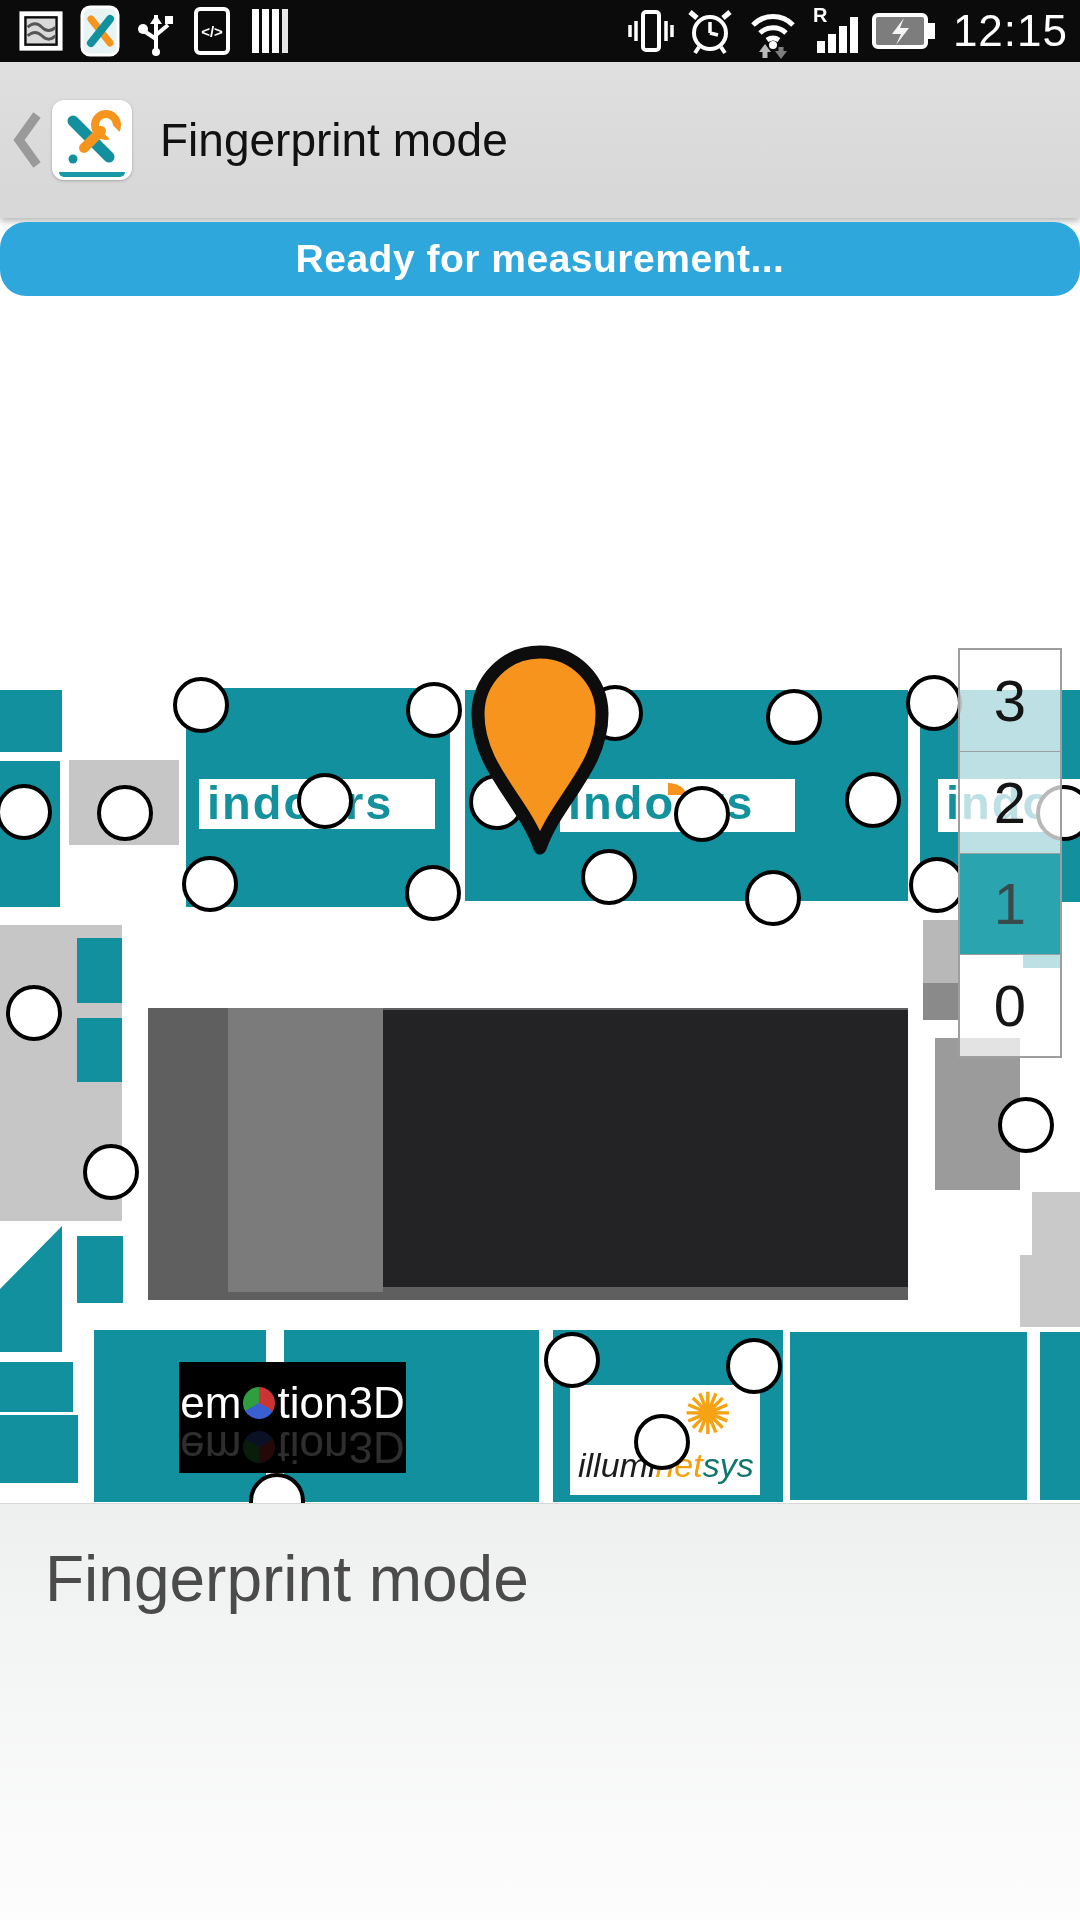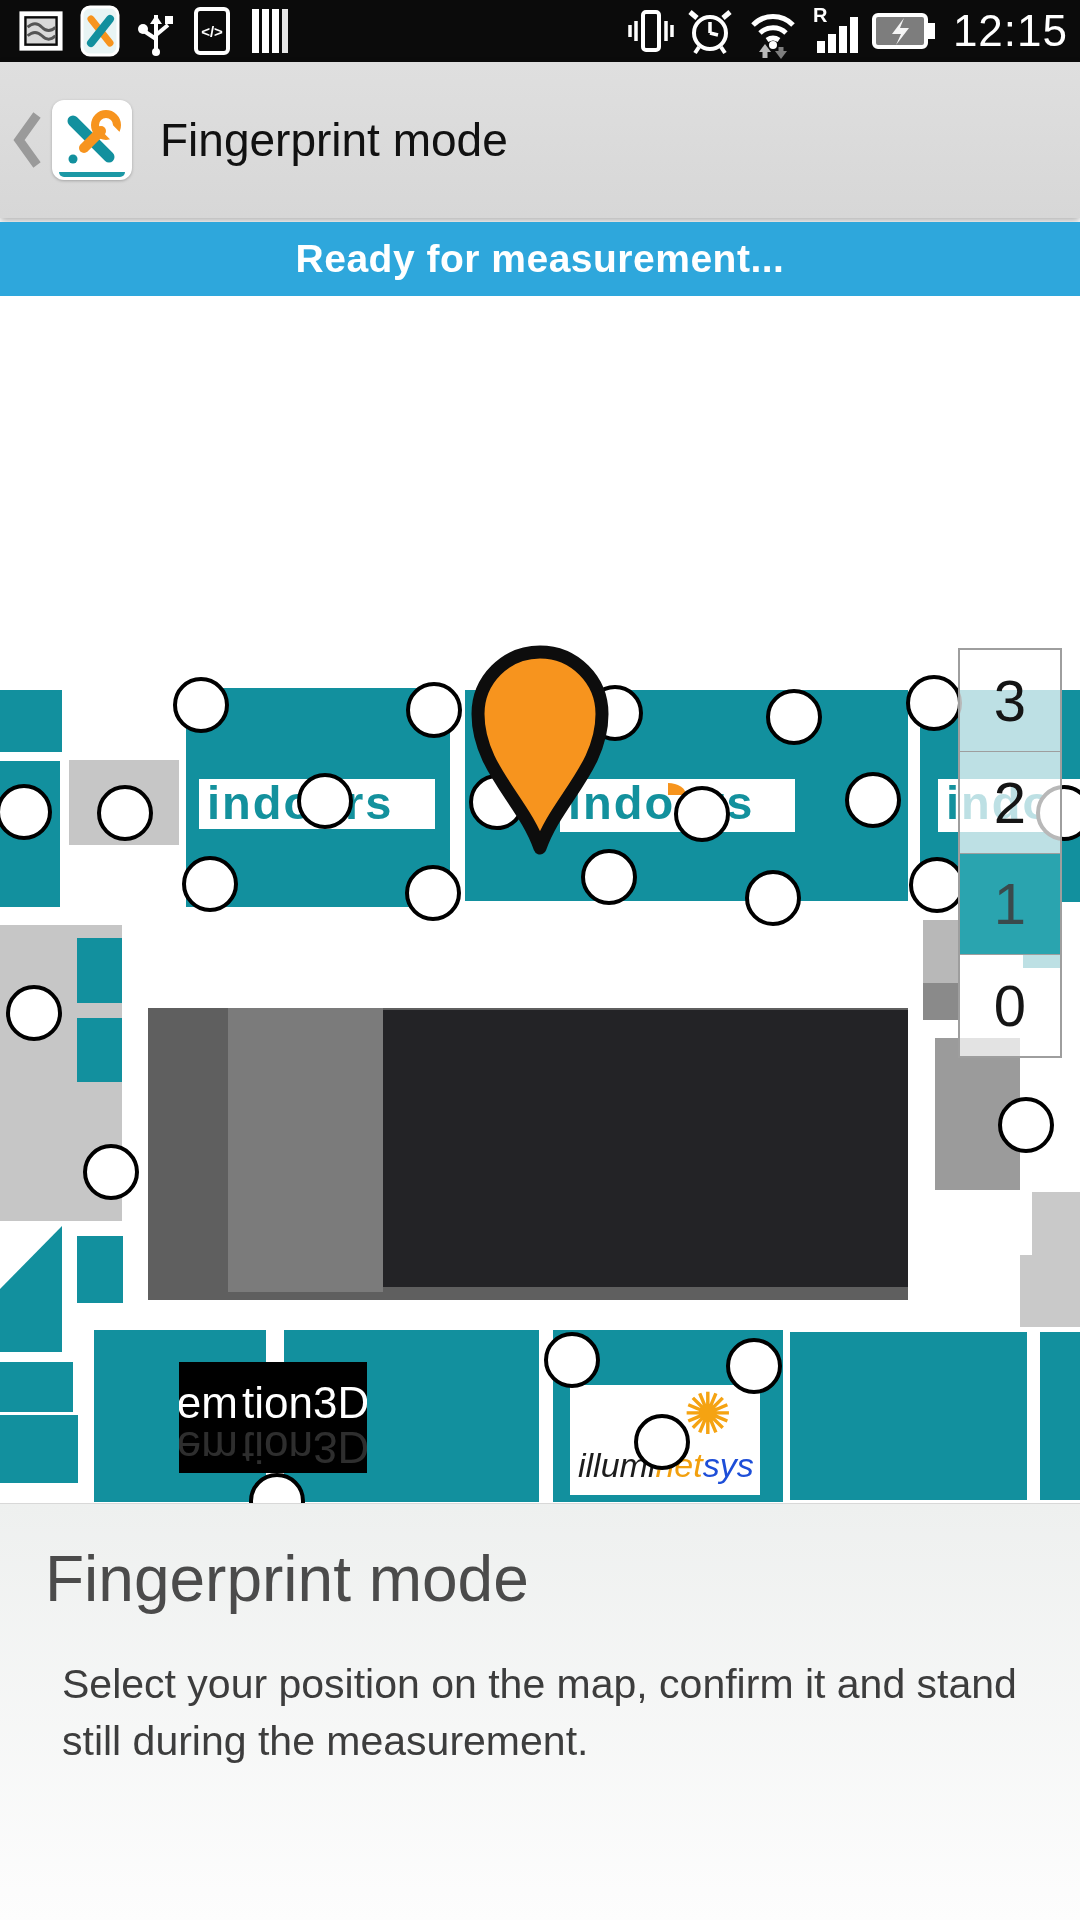--- a/index.html
+++ b/index.html
@@ -20,21 +20,21 @@
   .back-chevron{margin-left:10px;}
   .app-tile{width:80px;height:80px;background:#fff;border-radius:12px;margin-left:6px;
             box-shadow:0 1px 3px rgba(0,0,0,.25);position:relative;display:flex;
             align-items:center;justify-content:center;}
   .app-tile .underline{position:absolute;bottom:3px;left:7px;width:66px;height:5px;
             background:#1b98a5;border-radius:0 0 8px 8px;}
   .ab-title{font-size:46px;color:#111;margin-left:28px;}
 
   
   .banner{position:absolute;left:0;top:222px;width:1080px;height:74px;background:#2ea7dc;
-          display:flex;align-items:center;justify-content:center;}
+          display:flex;align-items:center;justify-content:center;border-radius:26px;}
   .banner span{color:#fff;font-size:39px;font-weight:bold;letter-spacing:.5px;}
 
   
   .map{position:absolute;left:0;top:296px;width:1080px;height:1207px;background:#fff;overflow:hidden;}
   .shape{position:absolute;}
   .teal{background:#12909e;}
   .logo-box{position:absolute;background:#fff;z-index:2;overflow:hidden;}
   .indoors-text{font-size:47px;font-weight:bold;color:#13919d;letter-spacing:2px;line-height:48px;padding-left:8px;}
   .indoors-accent{position:absolute;left:108px;top:4px;width:18px;height:12px;background:#f7941d;
                   border-radius:0 100% 0 0;}
@@ -43,30 +43,30 @@
   .pin{position:absolute;left:460px;top:340px;z-index:4;}
   .floor-selector{position:absolute;left:958px;top:352px;width:104px;height:410px;z-index:5;
                   border:2px solid #9e9e9e;box-sizing:border-box;display:flex;flex-direction:column;}
   .floor-cell{flex:1;display:flex;align-items:center;justify-content:center;
               background:rgba(255,255,255,.72);border-bottom:1px solid #9e9e9e;
               font-size:58px;color:#151515;}
   .floor-cell:last-child{border-bottom:none;}
   .floor-cell.selected{background:#2aa4af;color:#3a4a4c;}
 
   
-  .emotion-box{position:absolute;left:179px;top:1066px;width:188px;height:111px;background:#000;
+  .emotion-box{position:absolute;left:179px;top:1066px;width:227px;height:111px;background:#000;
                z-index:2;overflow:hidden;color:#fff;}
   .emotion-line{display:flex;align-items:center;justify-content:center;margin-top:16px;font-size:44px;}
   .pinwheel{width:32px;height:32px;border-radius:50%;margin:0 2px;
             background:conic-gradient(#c93434 0 120deg,#3a5fd0 120deg 240deg,#2f9e3f 240deg 360deg);}
   .emotion-reflect{transform:scaleY(-1);opacity:.18;margin-top:-6px;}
   .illumi-box{position:absolute;left:570px;top:1089px;width:190px;height:110px;background:#fff;z-index:2;}
   .illumi-text{position:absolute;left:8px;bottom:10px;font-style:italic;font-size:34px;color:#1c1c1c;white-space:nowrap;}
   .illumi-net{color:#f2a00e;}
-  .illumi-sys{color:#1d4ed8;margin-top:9px;}
+  .illumi-sys{color:#0f766e;margin-top:9px;}
   .sunburst{position:absolute;right:28px;top:0px;font-size:58px;color:#f5a312;font-style:normal;line-height:58px;}
   .freq-box{position:absolute;left:798px;top:1109px;width:224px;height:72px;background:#fff;z-index:2;
             display:flex;align-items:center;justify-content:center;}
   .freq-text{font-size:40px;font-weight:bold;letter-spacing:0px;
              background:repeating-linear-gradient(180deg,#2d5fa3 0 5px,#8fb4de 5px 7px);
              -webkit-background-clip:text;background-clip:text;color:transparent;
              transform:scaleY(1.08);}
 
   
   .panel{position:absolute;left:0;top:1503px;width:1080px;height:417px;
@@ -281,16 +281,15 @@
           <span>1</span>
         </div>
       <div class="floor-cell">
           <span>0</span>
         </div>
     </div>
   </div>
 
   <div class="panel">
     <div class="panel-title">Fingerprint mode</div>
-    <div class="panel-text">Select your position on the map, confirm it and stand still during the measurement.</div>
   </div>
 
 </div>
 
 </body></html>

